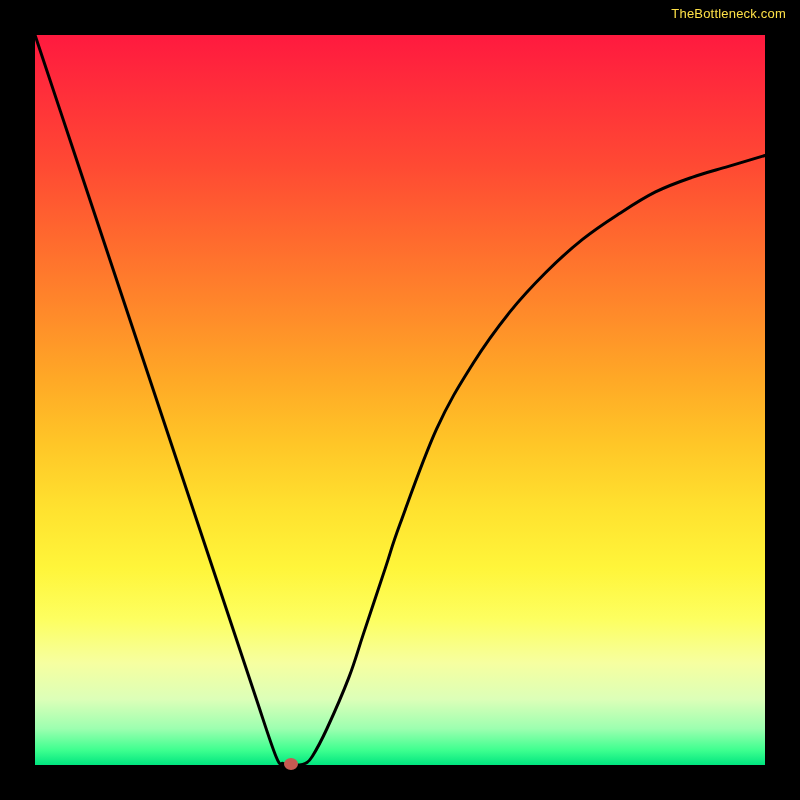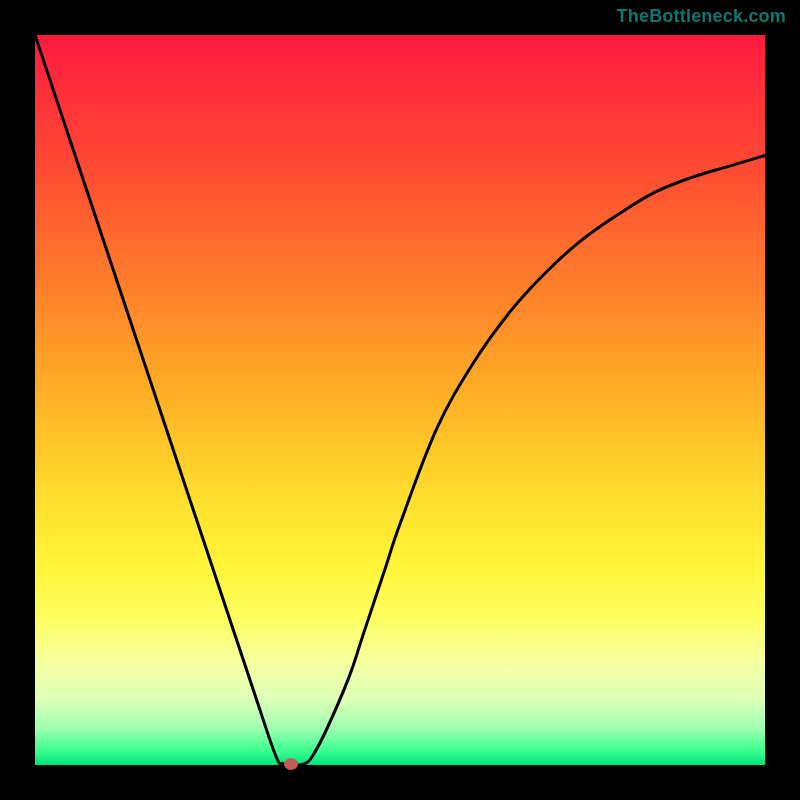--- a/index.html
+++ b/index.html
@@ -55,23 +55,23 @@
     width: 14px;
     height: 12px;
     background: #c75a52;
     border-radius: 50%;
     transform: translate(-50%, -50%);
   }
   .watermark {
     position: absolute;
     top: 6px;
     right: 14px;
-    color: #0f766e;
-    font-size: 18px;
-    font-weight: 700;
+    color: #fde047;
+    font-size: 13px;
+    font-weight: 400;
     letter-spacing: 0.2px;
     user-select: none;
   }
 </style>
 </head>
 <body>
 
 <div class="outer">
   <div class="watermark">TheBottleneck.com</div>
 

